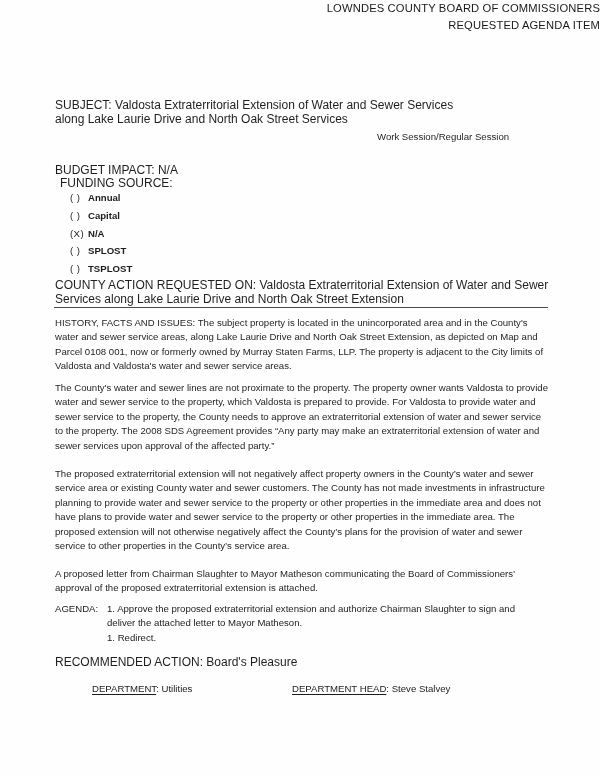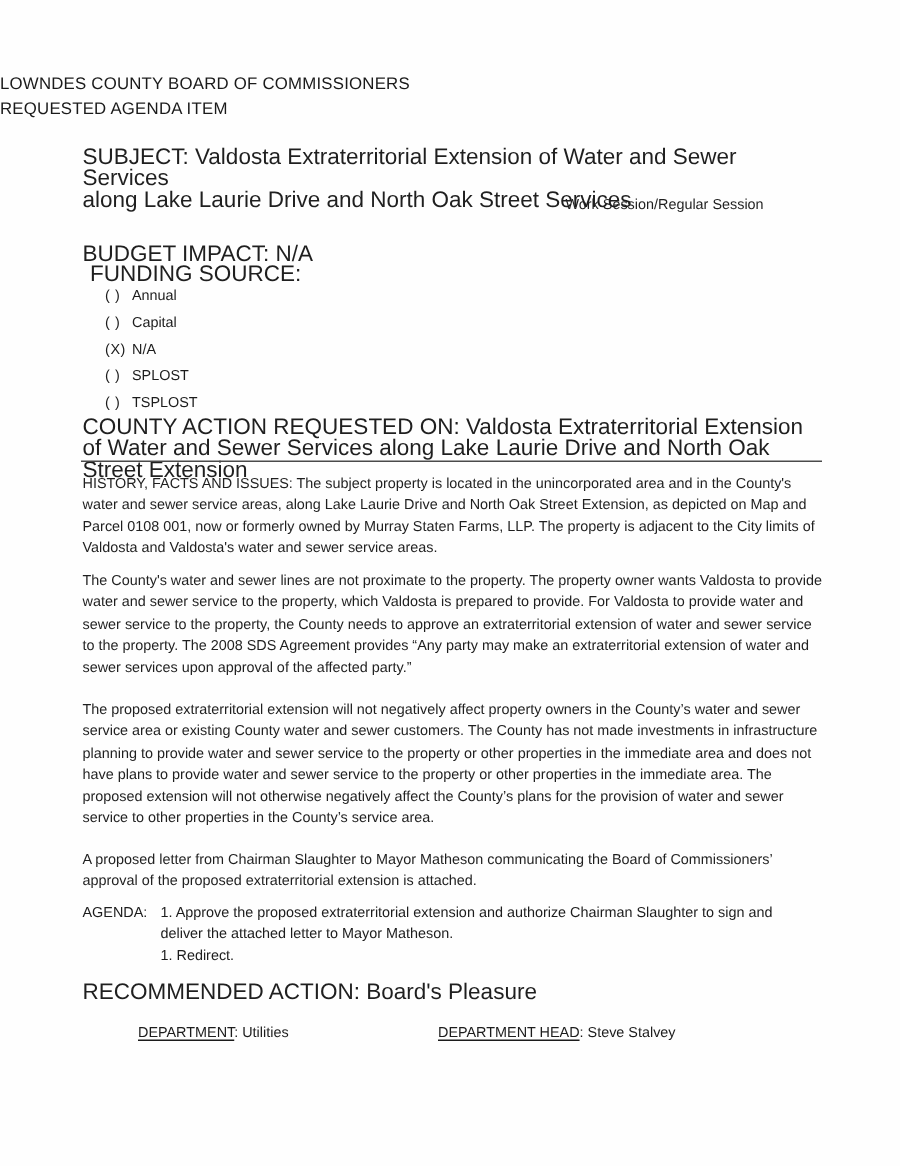--- a/index.html
+++ b/index.html
@@ -19,36 +19,35 @@
   .page {
     position: relative;
     width: 600px;
     height: 777px;
     background: #fefefe;
     box-sizing: border-box;
   }
 
   
   .doc-header {
-    text-align: left;
-    padding-top: 48px;
+    text-align: right;
     line-height: 16.5px;
   }
   .doc-header .h-line {
     font-size: 11.2px;
     letter-spacing: 0.15px;
     color: #1a1a1a;
   }
 
   
   .block {
     position: absolute;
     left: 55px;
     width: 494px;
-    font-size: 15px;
+    font-size: 12px;
     line-height: 14.4px;
     color: #1f1f1f;
   }
   .block p { margin: 0; }
 
   .subject   { top: 98px; }
   .datemeet  { top: 131px; }
   .worksess  { position: absolute; top: 131px; left: 377px; font-size: 9.6px; color: #1f1f1f; }
   .budget    { top: 163px; }
   .fundlabel { top: 176px; left: 60px; }
@@ -66,21 +65,21 @@
     margin-bottom: 3.4px;
   }
   .fundrow .mark {
     width: 26px;
     flex: 0 0 26px;
     text-align: left;
     padding-left: 8px;
     box-sizing: border-box;
     letter-spacing: 0.4px;
   }
-  .fundrow .fname { flex: 1 1 auto; }
+  .fundrow .fname { flex: 1 1 auto; font-weight: bold; }
 
   .countyaction { top: 278px; }
 
   .rule {
     position: absolute;
     top: 307px;
     left: 54px;
     width: 494px;
     height: 0;
     border-top: 1.1px solid #4a4a4a;

